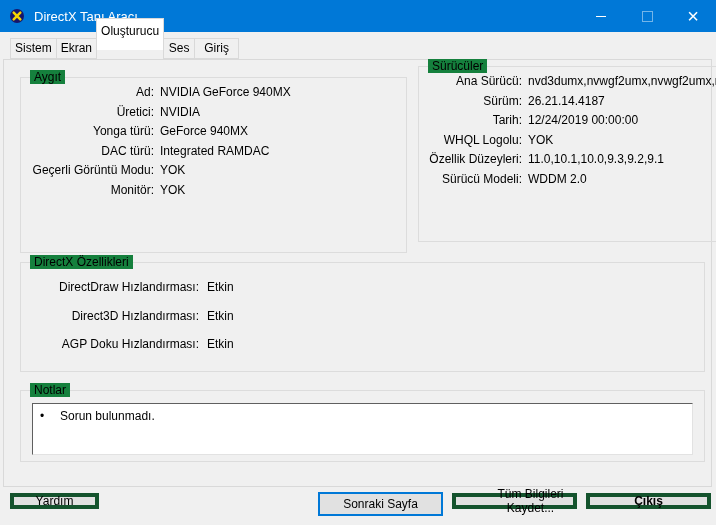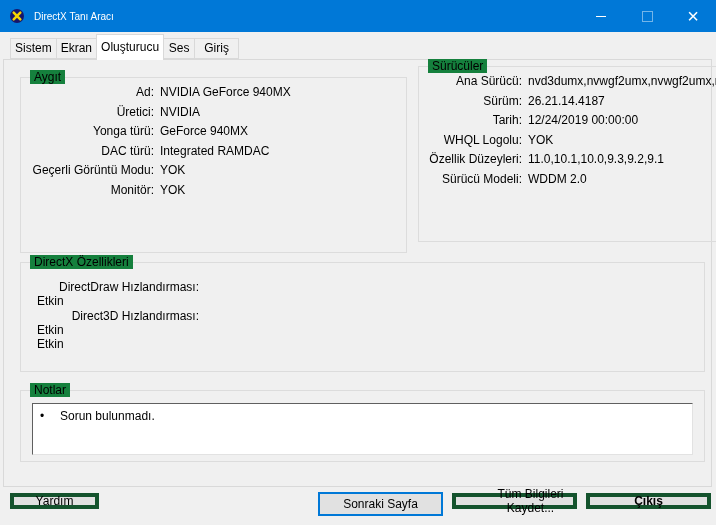--- a/index.html
+++ b/index.html
@@ -5,45 +5,45 @@
   html,body{margin:0;padding:0;}
   body{
     width:716px;height:525px;position:relative;overflow:hidden;
     background:#f0f0f0;color:#000;
     font-family:"Liberation Sans","DejaVu Sans",sans-serif;font-size:12px;
     -webkit-font-smoothing:antialiased;
   }
   
   .titlebar{position:absolute;left:0;top:0;width:716px;height:32px;background:#0078d7;display:flex;align-items:center;}
   .app-icon{width:16px;height:16px;margin-left:9px;flex:none;}
-  .title-text{color:#fff;font-size:10px;margin-left:9px;white-space:nowrap;}
+  .title-text{color:#fff;font-size:13px;margin-left:9px;white-space:nowrap;}
   .win-controls{margin-left:auto;display:flex;height:100%;}
   .win-btn{width:46px;height:32px;display:flex;align-items:center;justify-content:center;background:transparent;border:none;padding:0;cursor:default;}
   .min-glyph{width:10px;height:1px;background:#fff;}
   .max-glyph{width:9px;height:9px;border:1px solid rgba(255,255,255,0.45);}
   .close-glyph{color:#fff;font-size:20px;line-height:20px;font-weight:400;}
   
   .tabstrip{position:absolute;left:10px;top:34px;height:26px;display:flex;align-items:flex-end;z-index:3;}
   .tab{box-sizing:border-box;height:21px;line-height:19px;margin-bottom:1px;background:#f0f0f0;border:1px solid #d9d9d9;
        text-align:center;padding:0 4px;margin-left:-1px;position:relative;z-index:1;cursor:default;}
   .tab:first-child{margin-left:0;}
-  .tab.selected{height:26px;line-height:24px;margin-bottom:0;background:#fff;border-bottom:none;z-index:4;}
+  .tab.selected{height:32px;line-height:24px;margin-bottom:10px;background:#fff;border-bottom:none;z-index:4;}
   .tab-w1{min-width:44px}.tab-w2{min-width:40px}.tab-w3{min-width:62px}.tab-w4{min-width:32px}.tab-w5{min-width:45px}
   
   .pane{position:absolute;left:3px;top:59px;width:709px;height:428px;box-sizing:border-box;
         border:1px solid #d9d9d9;background:#f0f0f0;z-index:2;}
   
   .groupbox{position:absolute;box-sizing:border-box;border:1px solid #dcdcdc;z-index:5;}
   .group-title{position:absolute;top:-8px;left:9px;background:#15803d;padding:0 4px;line-height:14px;white-space:nowrap;}
   .gb-device{left:20px;top:77px;width:387px;height:176px;padding-top:7px;}
   .gb-drivers{left:418px;top:66px;width:324px;height:176px;padding-top:7px;}
   .gb-dx{left:20px;top:262px;width:685px;height:110px;padding-top:17px;}
   .gb-notes{left:20px;top:390px;width:685px;height:72px;}
   .info-row{display:flex;align-items:flex-start;height:19.6px;padding-left:8px;}
-  .gb-dx .info-row{height:28.5px;flex-direction:column;}
+  .gb-dx .info-row{height:28.5px;}
   .info-label{flex:none;text-align:right;white-space:nowrap;}
   .gb-device .info-label{width:125px;}
   .gb-drivers .info-label{width:95px;}
   .gb-dx .info-label{width:170px;}
   .info-value{margin-left:6px;white-space:nowrap;}
   .gb-dx .info-value{margin-left:8px;}
   
   .notes-box{position:absolute;left:11px;right:11px;top:12px;height:52px;background:#fff;box-sizing:border-box;
              border-top:1px solid #5f5f5f;border-left:1px solid #5f5f5f;
              border-right:1px solid #e2e2e2;border-bottom:1px solid #e2e2e2;
@@ -151,20 +151,21 @@
   <span class="group-title">DirectX Özellikleri</span>
   <div class="info-row">
     <span class="info-label">DirectDraw Hızlandırması:</span>
     <span class="info-value">Etkin</span>
   </div>
   <div class="info-row">
     <span class="info-label">Direct3D Hızlandırması:</span>
     <span class="info-value">Etkin</span>
   </div>
   <div class="info-row">
+    <span class="info-label">AGP Doku Hızlandırması:</span>
     <span class="info-value">Etkin</span>
   </div>
 </div>
 
 <div class="groupbox gb-notes">
   <span class="group-title">Notlar</span>
   <div class="notes-box">
     <div class="note-line">
       <span class="note-bullet">•</span>
       <span class="note-text">Sorun bulunmadı.</span>

